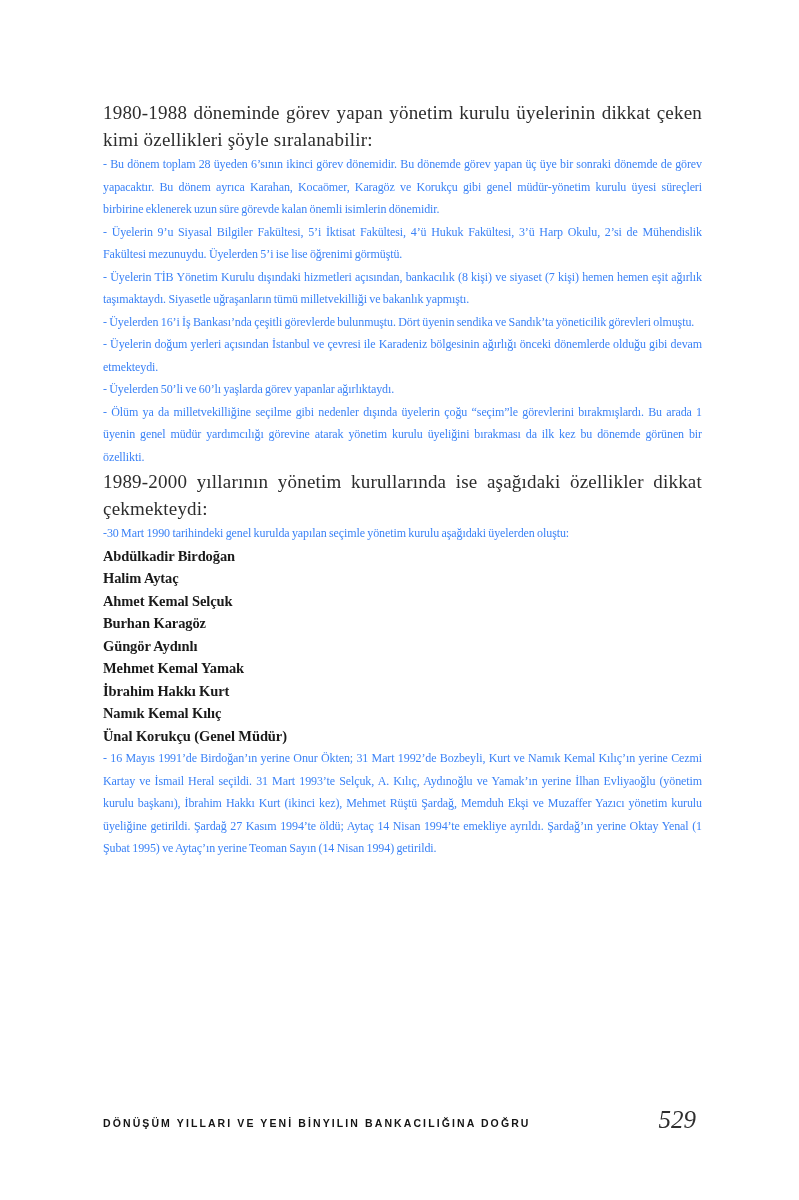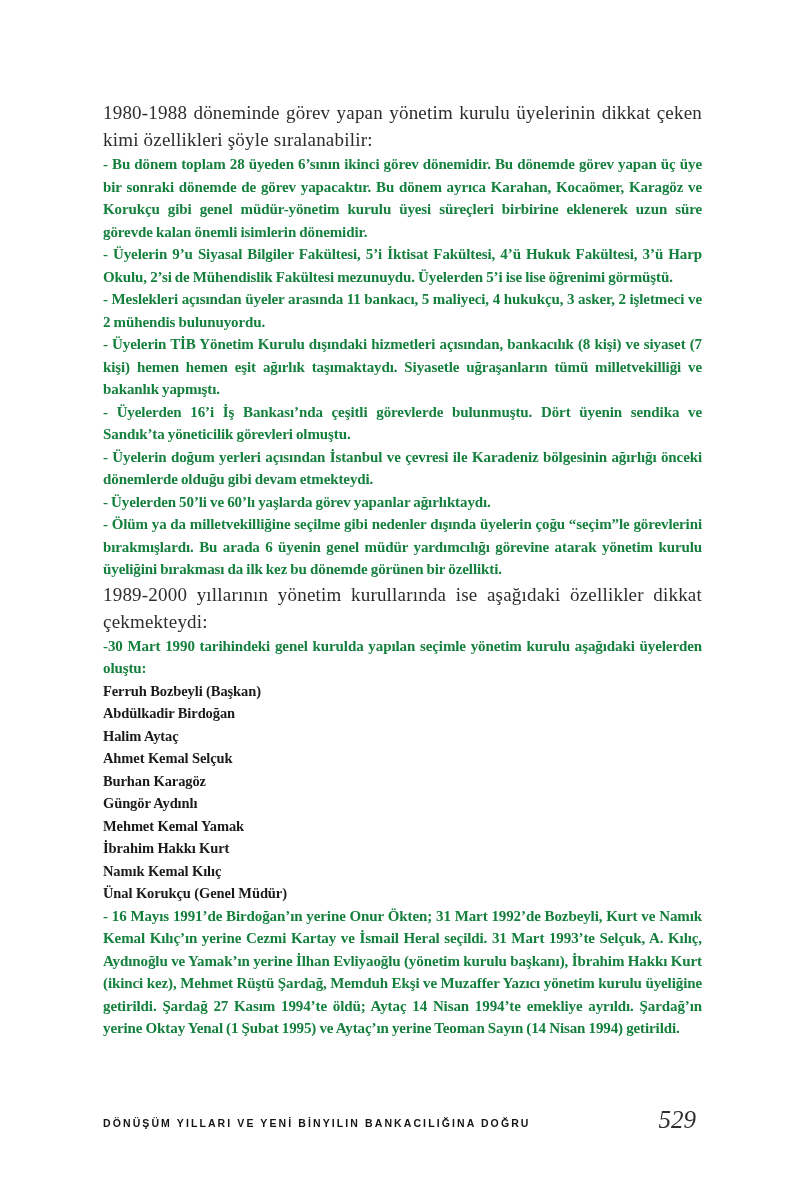--- a/index.html
+++ b/index.html
@@ -23,24 +23,24 @@
     margin: 0;
     font-size: 19px;
     line-height: 27px;
     font-weight: 400;
     color: #2d2d2d;
     text-align: justify;
     letter-spacing: 0.2px;
   }
   p.bullet {
     margin: 0;
-    font-size: 15px;
+    font-size: 12px;
     line-height: 22.5px;
-    font-weight: 700;
-    color: #15803d;
+    font-weight: 400;
+    color: #3b82f6;
     text-align: justify;
     letter-spacing: -0.1px;
     word-spacing: -0.5px;
   }
   ul.members {
     margin: 0;
     padding: 0;
     list-style: none;
   }
   ul.members li {
@@ -75,31 +75,29 @@
 </head>
 <body>
 
 <div class="page">
 
   <main class="textblock">
 
     <p class="intro">1980-1988 döneminde görev yapan yönetim kurulu üyelerinin dikkat çeken kimi özellikleri şöyle sıralanabilir:</p>
     <p class="bullet">- Bu dönem toplam 28 üyeden 6’sının ikinci görev dönemidir. Bu dönemde görev yapan üç üye bir sonraki dönemde de görev yapacaktır. Bu dönem ayrıca Karahan, Kocaömer, Karagöz ve Korukçu gibi genel müdür-yönetim kurulu üyesi süreçleri birbirine eklenerek uzun süre görevde kalan önemli isimlerin dönemidir.</p>
     <p class="bullet">- Üyelerin 9’u Siyasal Bilgiler Fakültesi, 5’i İktisat Fakültesi, 4’ü Hukuk Fakültesi, 3’ü Harp Okulu, 2’si de Mühendislik Fakültesi mezunuydu. Üyelerden 5’i ise lise öğrenimi görmüştü.</p>
-    <p class="bullet">- Meslekleri açısından üyeler arasında 11 bankacı, 5 maliyeci, 4 hukukçu, 3 asker, 2 işletmeci ve 2 mühendis bulunuyordu.</p>
     <p class="bullet">- Üyelerin TİB Yönetim Kurulu dışındaki hizmetleri açısından, bankacılık (8 kişi) ve siyaset (7 kişi) hemen hemen eşit ağırlık taşımaktaydı. Siyasetle uğraşanların tümü milletvekilliği ve bakanlık yapmıştı.</p>
     <p class="bullet">- Üyelerden 16’i İş Bankası’nda çeşitli görevlerde bulunmuştu. Dört üyenin sendika ve Sandık’ta yöneticilik görevleri olmuştu.</p>
     <p class="bullet">- Üyelerin doğum yerleri açısından İstanbul ve çevresi ile Karadeniz bölgesinin ağırlığı önceki dönemlerde olduğu gibi devam etmekteydi.</p>
     <p class="bullet">- Üyelerden 50’li ve 60’lı yaşlarda görev yapanlar ağırlıktaydı.</p>
-    <p class="bullet">- Ölüm ya da milletvekilliğine seçilme gibi nedenler dışında üyelerin çoğu “seçim”le görevlerini bırakmışlardı. Bu arada 6 üyenin genel müdür yardımcılığı görevine atarak yönetim kurulu üyeliğini bırakması da ilk kez bu dönemde görünen bir özellikti.</p>
+    <p class="bullet">- Ölüm ya da milletvekilliğine seçilme gibi nedenler dışında üyelerin çoğu “seçim”le görevlerini bırakmışlardı. Bu arada 1 üyenin genel müdür yardımcılığı görevine atarak yönetim kurulu üyeliğini bırakması da ilk kez bu dönemde görünen bir özellikti.</p>
     <p class="intro">1989-2000 yıllarının yönetim kurullarında ise aşağıdaki özellikler dikkat çekmekteydi:</p>
     <p class="bullet">-30 Mart 1990 tarihindeki genel kurulda yapılan seçimle yönetim kurulu aşağıdaki üyelerden oluştu:</p>
 
     <ul class="members">
-      <li>Ferruh Bozbeyli (Başkan)</li>
       <li>Abdülkadir Birdoğan</li>
       <li>Halim Aytaç</li>
       <li>Ahmet Kemal Selçuk</li>
       <li>Burhan Karagöz</li>
       <li>Güngör Aydınlı</li>
       <li>Mehmet Kemal Yamak</li>
       <li>İbrahim Hakkı Kurt</li>
       <li>Namık Kemal Kılıç</li>
       <li>Ünal Korukçu (Genel Müdür)</li>
     </ul>

